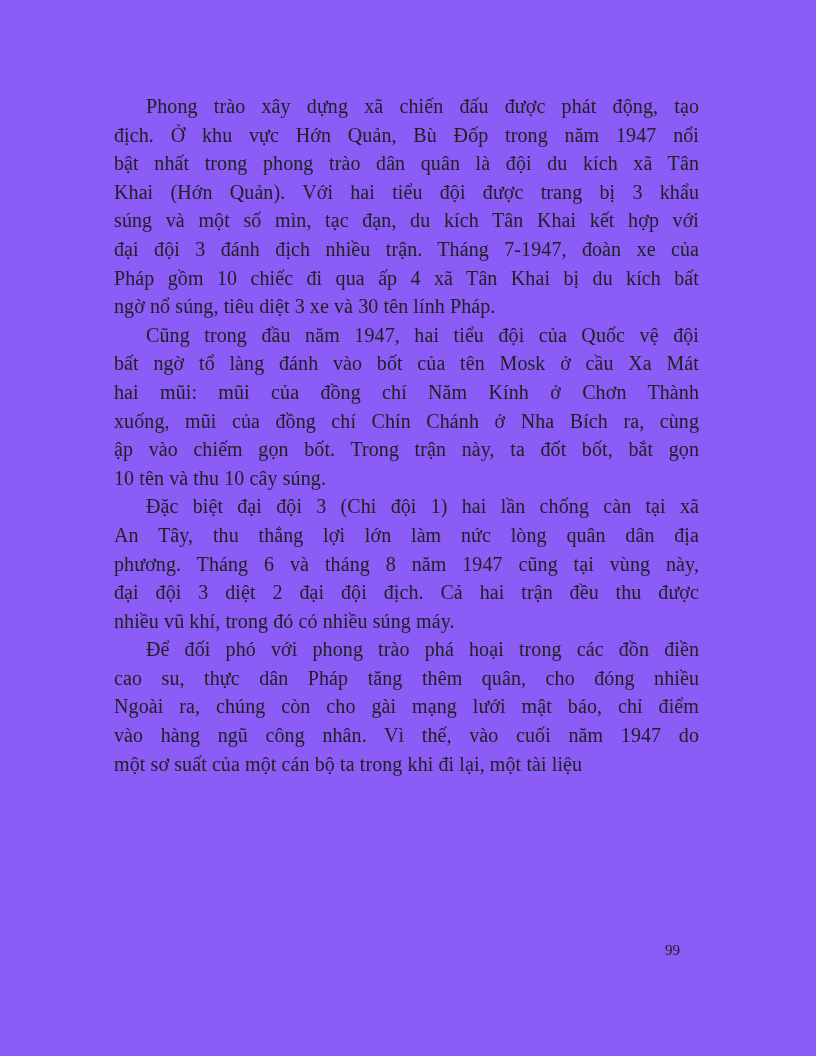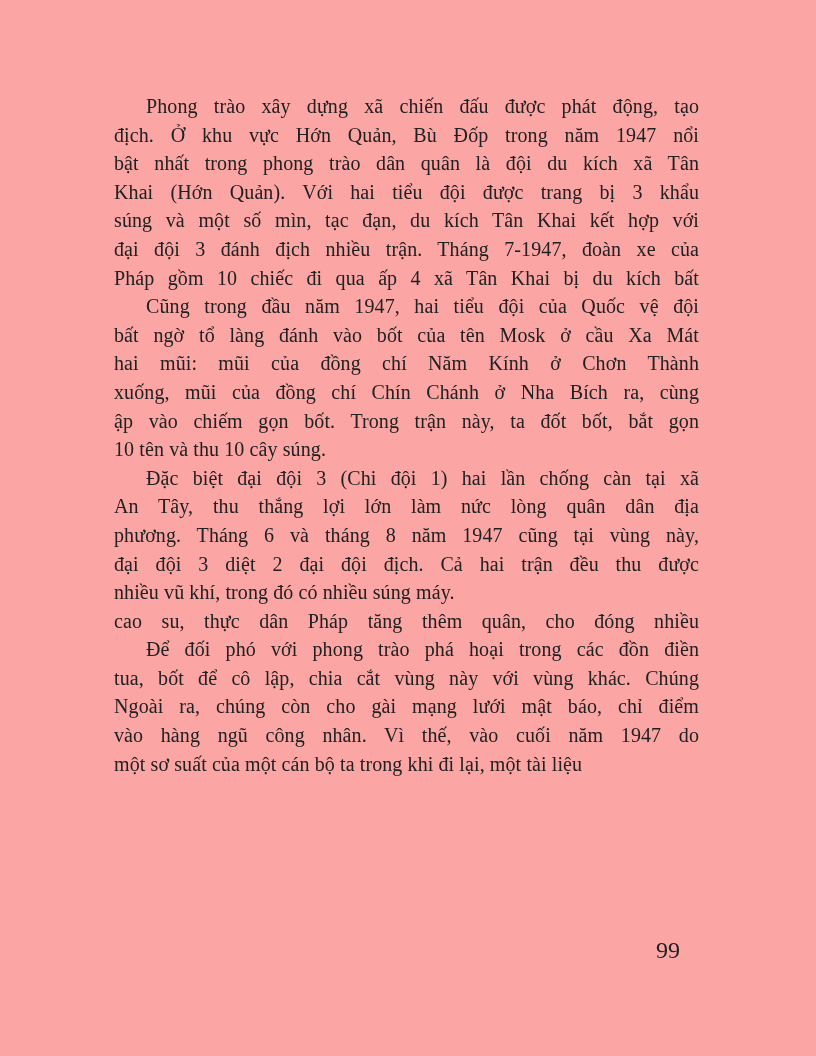--- a/index.html
+++ b/index.html
@@ -4,21 +4,21 @@
 <style>
   html, body {
     margin: 0;
     padding: 0;
     background: #ffffff;
   }
   .page {
     position: relative;
     width: 816px;
     height: 1056px;
-    background: #fca5a5;
+    background: #8b5cf6;
     overflow: hidden;
     font-family: "Liberation Serif", "DejaVu Serif", serif;
     color: #212121;
   }
   .text-block {
     position: absolute;
     left: 114px;
     top: 92px;
     width: 585px;
     font-size: 20px;
@@ -43,57 +43,57 @@
   }
   .bold {
     font-weight: 400;
   }
   .page-number {
     position: absolute;
     top: 936px;
     left: 114px;
     width: 566px;
     text-align: right;
-    font-size: 24px;
+    font-size: 15px;
     line-height: 28px;
     color: #212121;
   }
 </style>
 </head>
 <body>
 
 <div class="page">
   <div class="text-block">
       <div class="paragraph">
         <div class="line first"><span>Phong trào xây dựng xã chiến đấu được phát động, tạo</span></div>
         <div class="line"><span>địch. Ở khu vực Hớn Quản, Bù Đốp trong năm 1947 nổi</span></div>
         <div class="line"><span>bật nhất trong phong trào dân quân là đội du kích xã Tân</span></div>
         <div class="line"><span>Khai (Hớn Quản). Với hai tiểu đội được trang bị 3 khẩu</span></div>
         <div class="line"><span>súng và một số mìn, tạc đạn, du kích Tân Khai kết hợp với</span></div>
         <div class="line"><span>đại đội 3 đánh địch nhiều trận. Tháng 7-1947, đoàn xe của</span></div>
         <div class="line"><span>Pháp gồm 10 chiếc đi qua ấp 4 xã Tân Khai bị du kích bất</span></div>
+        <div class="line last"><span>ngờ nổ súng, tiêu diệt 3 xe và 30 tên lính Pháp.</span></div>
       </div>
       <div class="paragraph">
         <div class="line first"><span>Cũng trong đầu năm 1947, hai tiểu đội của Quốc vệ đội</span></div>
         <div class="line"><span>bất ngờ tổ làng đánh vào bốt của tên Mosk ở cầu Xa Mát</span></div>
         <div class="line"><span>hai mũi: mũi của đồng chí Năm Kính ở Chơn Thành</span></div>
         <div class="line"><span>xuống, mũi của đồng chí Chín Chánh ở Nha Bích ra, cùng</span></div>
         <div class="line"><span>ập vào chiếm gọn bốt. </span><span class="bold">Trong trận này, ta đốt bốt, bắt gọn</span></div>
         <div class="line last"><span class="bold">10 tên và thu 10 cây súng.</span></div>
       </div>
       <div class="paragraph">
         <div class="line first"><span>Đặc biệt đại đội 3 (Chi đội 1) hai lần chống càn tại xã</span></div>
         <div class="line"><span>An Tây, thu thắng lợi lớn làm nức lòng quân dân địa</span></div>
         <div class="line"><span>phương. Tháng 6 và tháng 8 năm 1947 cũng tại vùng này,</span></div>
         <div class="line"><span>đại đội 3 diệt 2 đại đội địch. Cả hai trận đều thu được</span></div>
         <div class="line last"><span>nhiều vũ khí, trong đó có nhiều súng máy.</span></div>
       </div>
       <div class="paragraph">
+        <div class="line first"><span>Để đối phó với phong trào phá hoại trong các đồn điền</span></div>
         <div class="line"><span>cao su, thực dân Pháp tăng thêm quân, cho đóng nhiều</span></div>
-        <div class="line first"><span>Để đối phó với phong trào phá hoại trong các đồn điền</span></div>
-        <div class="line"><span>tua, bốt để cô lập, chia cắt vùng này với vùng khác. Chúng</span></div>
         <div class="line"><span>Ngoài ra, chúng còn cho gài mạng lưới mật báo, chỉ điểm</span></div>
         <div class="line"><span>vào hàng ngũ công nhân. Vì thế, vào cuối năm 1947 do</span></div>
         <div class="line last"><span>một sơ suất của một cán bộ ta trong khi đi lại, một tài liệu</span></div>
       </div>
     </div>
   <div class="page-number">99</div>
 </div>
 
 </body></html>

